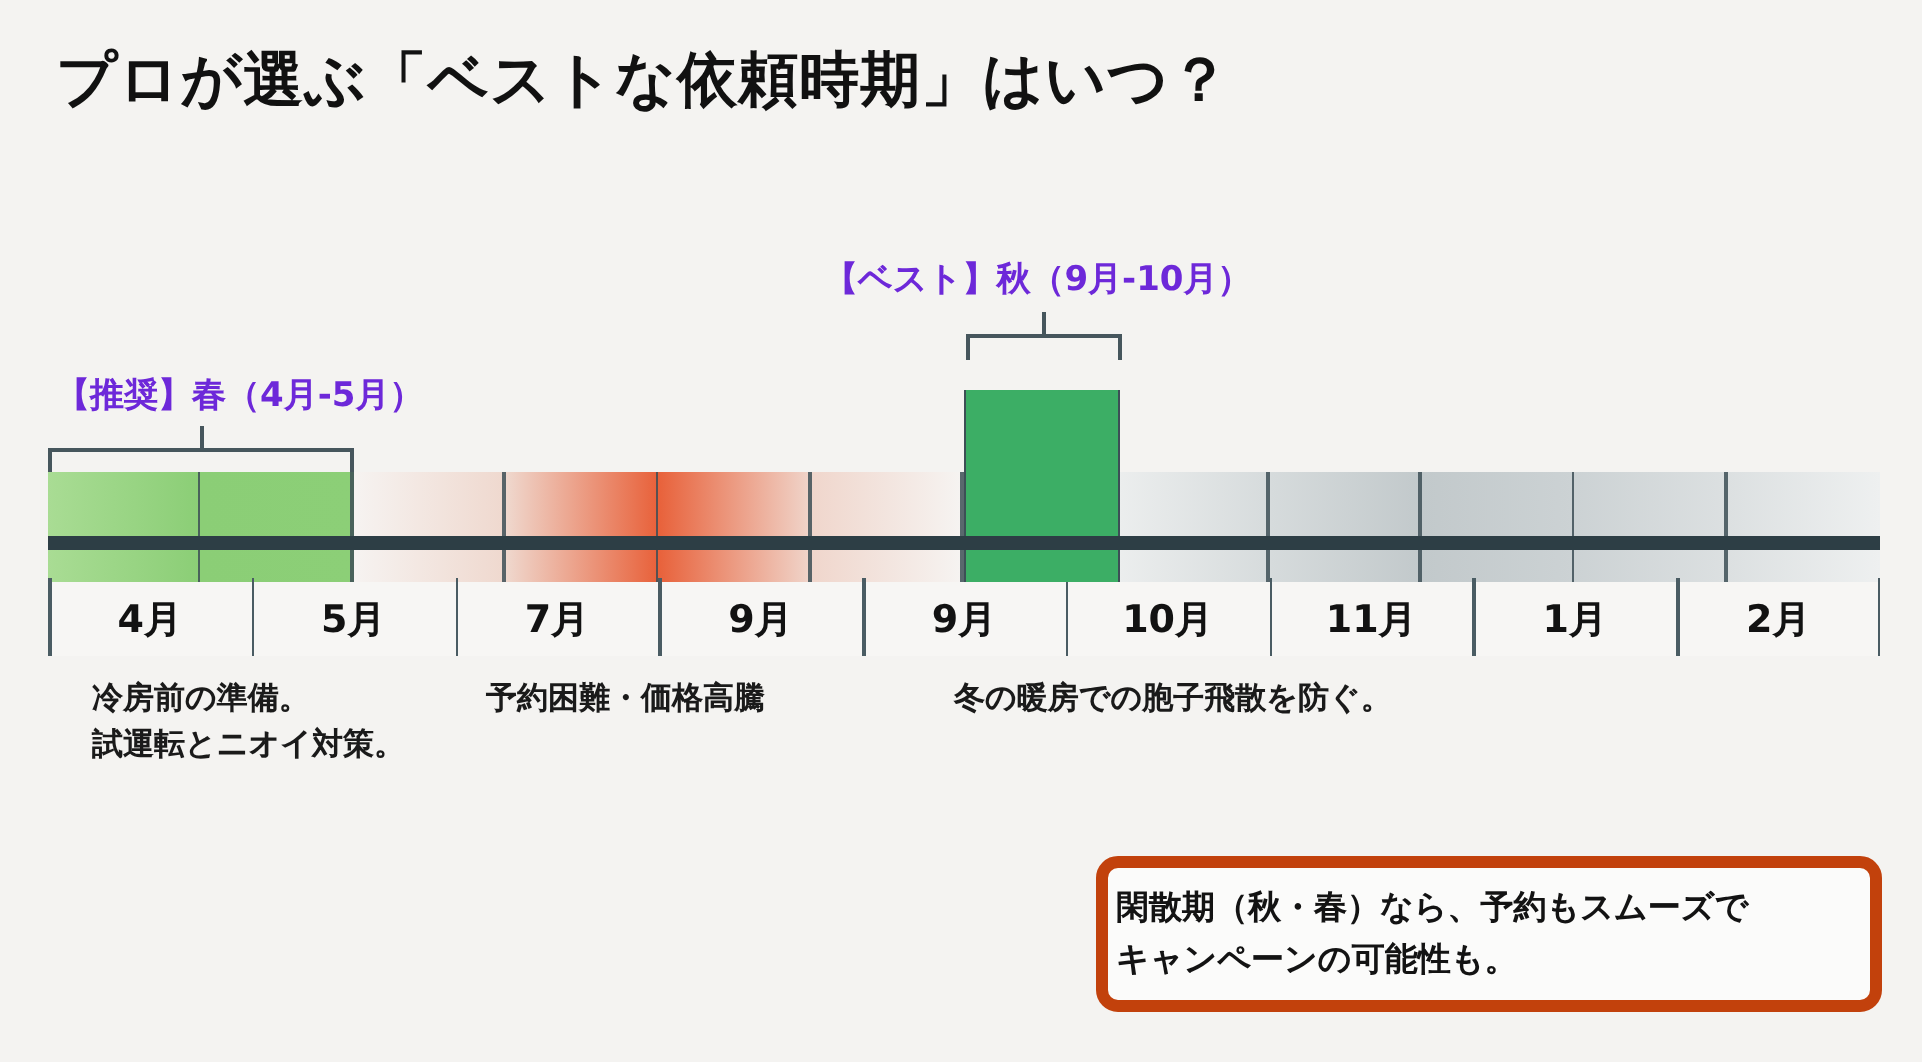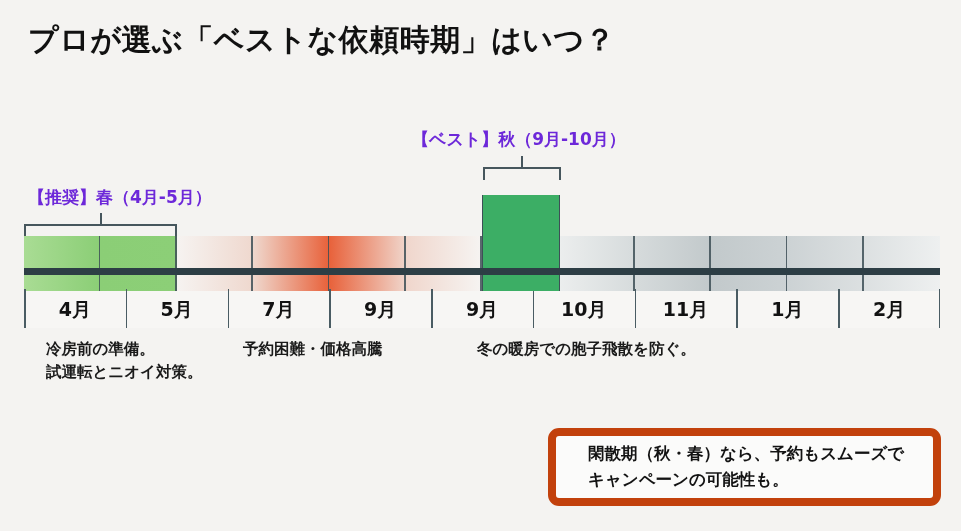--- a/index.html
+++ b/index.html
@@ -151,26 +151,26 @@
   }
 
   
   .callout {
     position: absolute;
     left: 548px;
     top: 428px;
     width: 393px;
     height: 78px;
     background: #fbfbfa;
-    border: 8px solid #c2410c;
+    border: 6px solid #c2410c;
     border-radius: 11px;
     display: flex;
     flex-direction: column;
     justify-content: center;
-    padding-left: 32px;
+    padding-left: 4px;
   }
   .callout div {
     font-size: 16.5px;
     font-weight: bold;
     color: #131313;
     line-height: 1.55;
     white-space: nowrap;
   }
 </style>
 </head>

